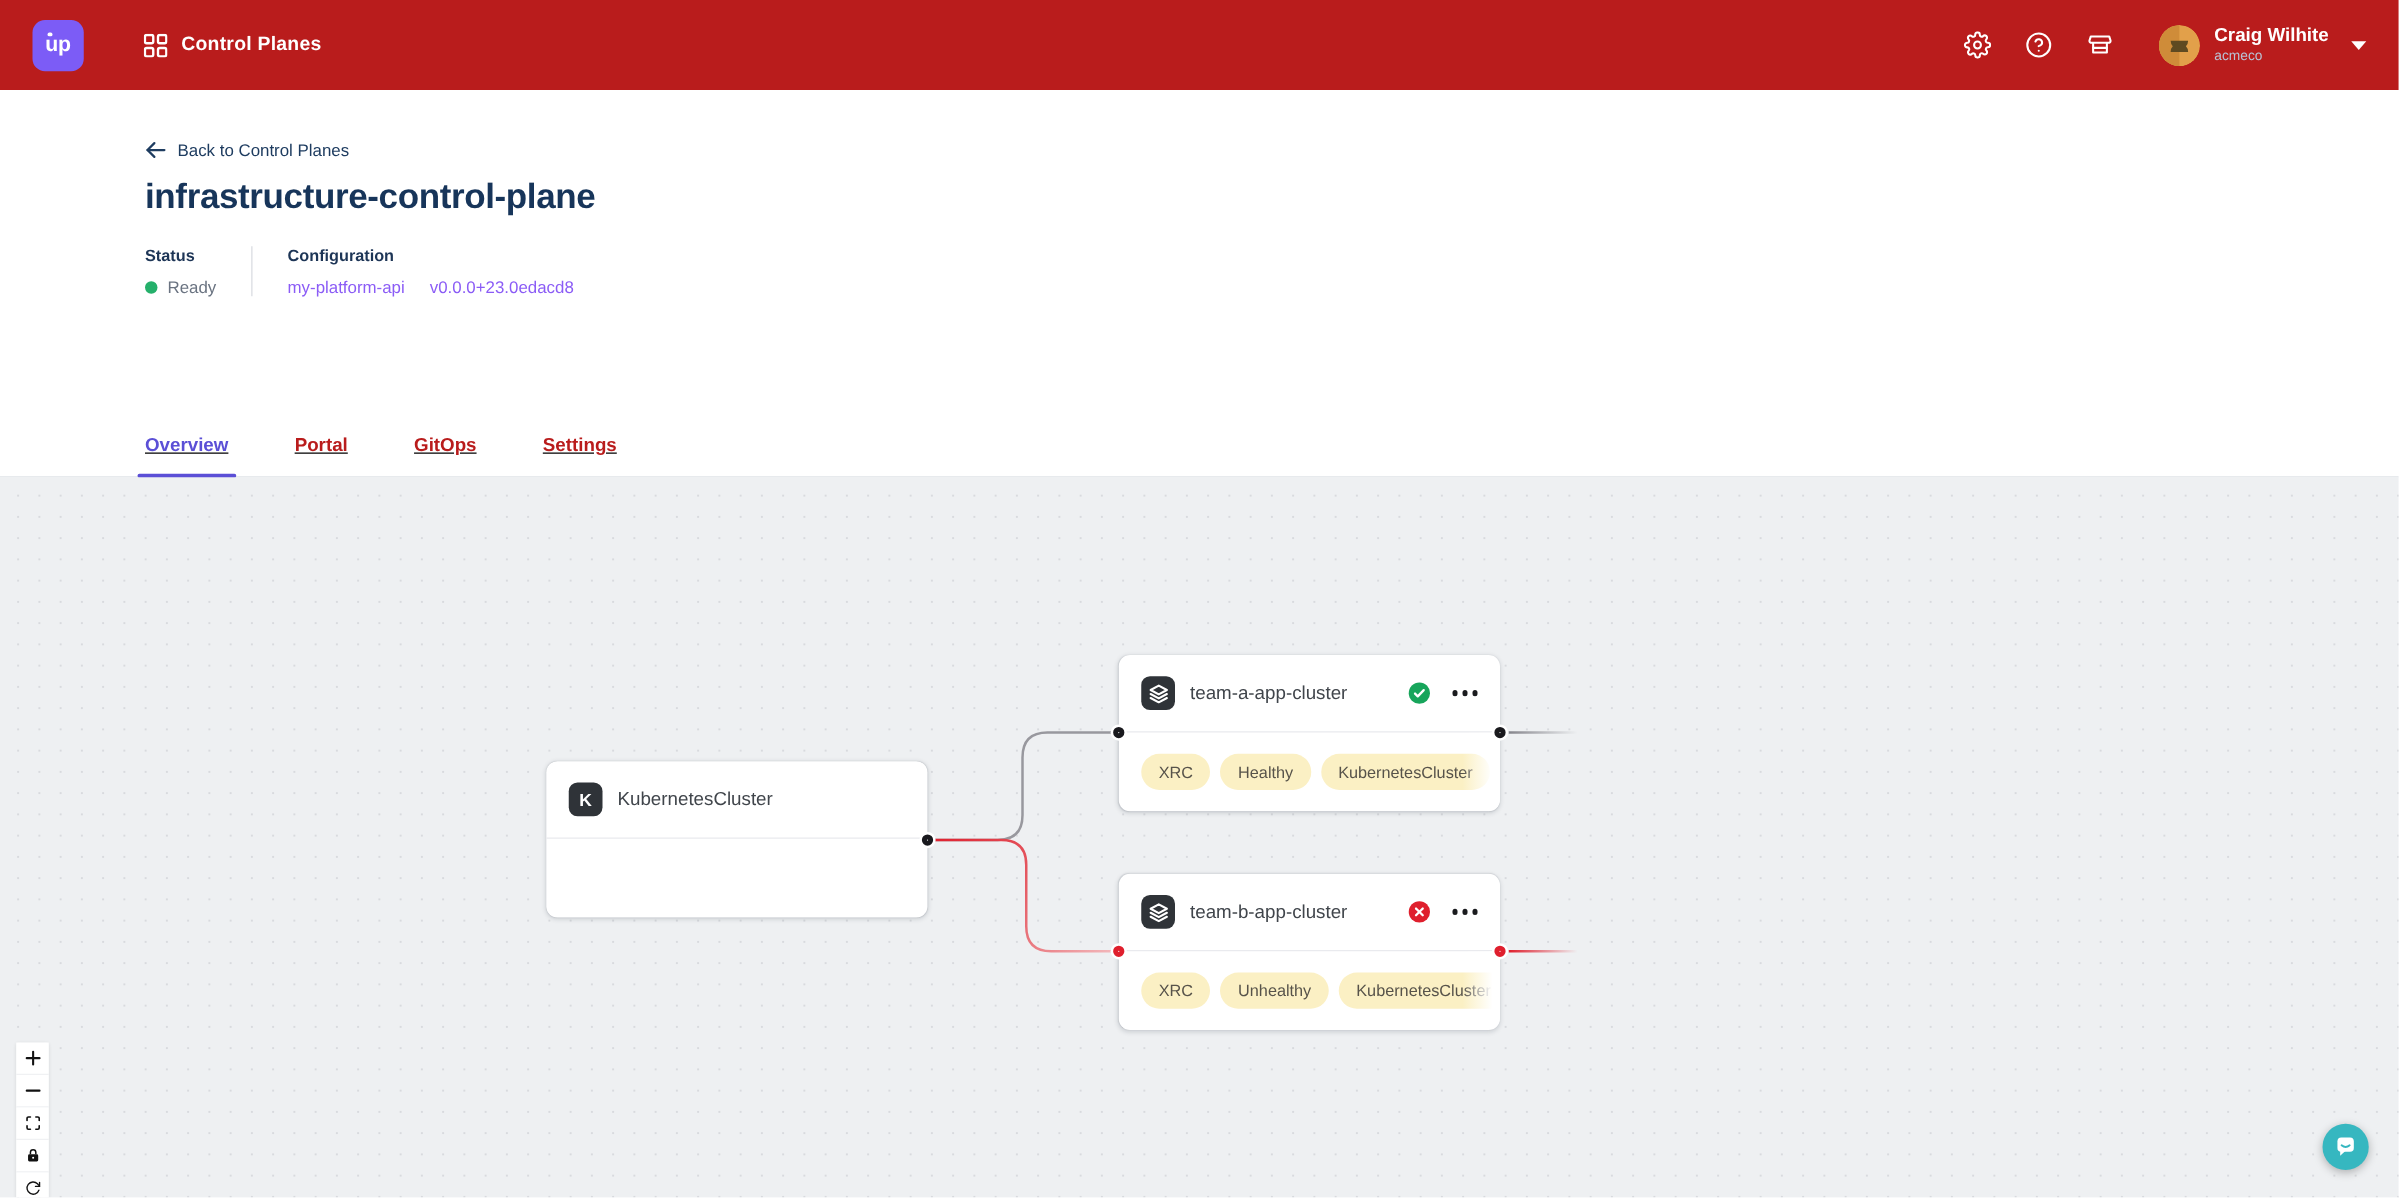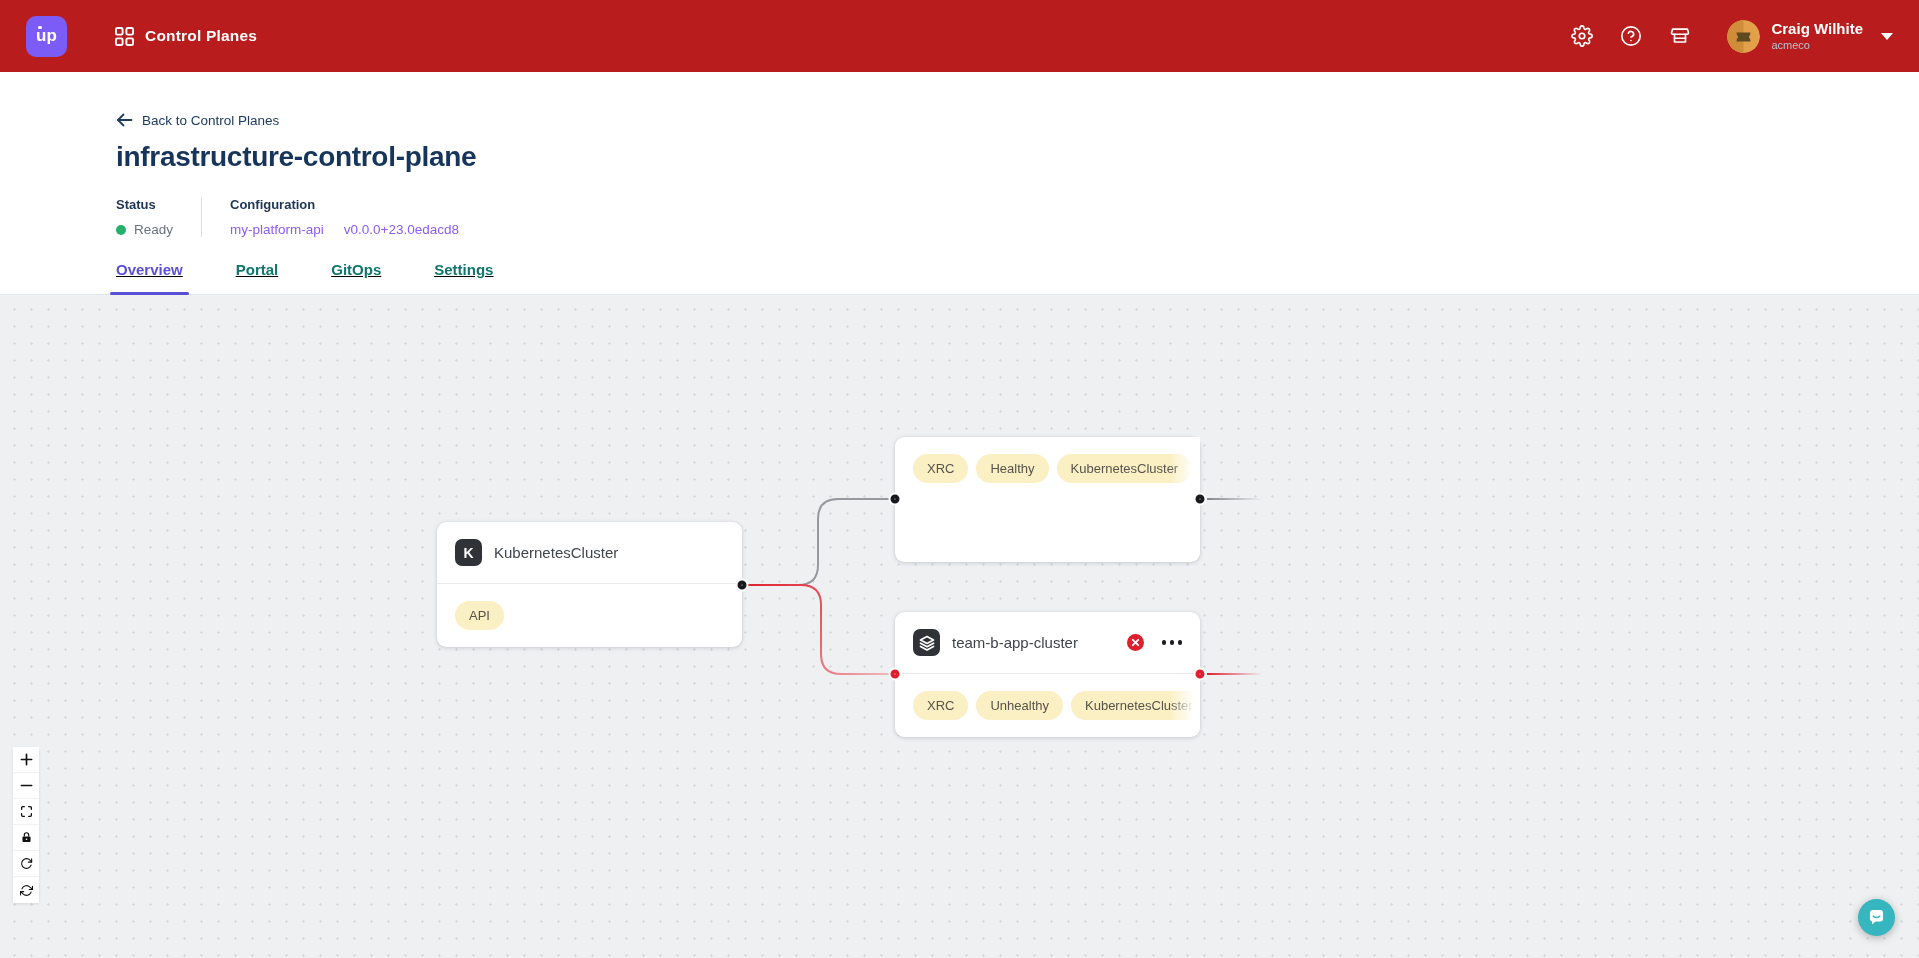--- a/index.html
+++ b/index.html
@@ -16,32 +16,32 @@
   .nav-spacer { flex:1; }
   .nav-icons { display:flex; align-items:center; gap:27px; }
   .nav-icon-btn { width:22px; height:22px; display:flex; align-items:center; justify-content:center; cursor:pointer; }
   .avatar { width:33px; height:33px; border-radius:50%; margin-left:36px; overflow:hidden; flex:none; cursor:pointer; }
   .user-block { margin-left:11px; line-height:1.1; cursor:pointer; }
   .user-name { color:#fff; font-weight:bold; font-size:15px; }
   .user-org { color:#b9c2d4; font-size:11px; margin-top:2px; }
   .chevron-down { margin-left:18px; width:0; height:0; border-left:6px solid transparent; border-right:6px solid transparent; border-top:7px solid #fff; cursor:pointer; }
 
   
-  .main-header { height:223px; flex:none; background:#fff; padding:40px 0 0 116px;
+  .main-header { height:310px; flex:none; background:#fff; padding:40px 0 0 116px;
                  display:flex; flex-direction:column; border-bottom:1px solid #e0e3e7; }
   .back-link { display:flex; align-items:center; gap:9px; color:#1e3c60; font-size:13.5px; cursor:pointer; width:max-content; }
   .page-title { margin-top:13px; font-size:28px; font-weight:bold; color:#17355a; letter-spacing:-.3px; }
   .meta-row { margin-top:24px; display:flex; align-items:stretch; }
   .meta-label { font-size:13px; font-weight:bold; color:#1d3556; }
   .meta-value-row { margin-top:10px; display:flex; align-items:center; gap:8px; font-size:13.5px; color:#6a7381; }
   .status-dot { width:10px; height:10px; border-radius:50%; background:#25b06b; }
   .meta-divider { width:1px; background:#d9dce1; margin:0 28px; }
   .config-values { margin-top:10px; display:flex; gap:20px; font-size:13.5px; color:#8b5cf6; }
   .tabs { margin-top:auto; display:flex;text-decoration:underline; }
-  .tab { position:relative; font-size:15px; font-weight:bold; color:#0f766e; padding-bottom:16px; margin-right:53px; cursor:pointer; }
+  .tab { position:relative; font-size:15px; font-weight:bold; color:#b91c1c; padding-bottom:16px; margin-right:53px; cursor:pointer; }
   .tab.active { color:#5b4fd6; }
   .tab.active::after { content:''; position:absolute; left:-6px; right:-6px; bottom:-1px; height:3px; border-radius:2px; background:#5b4fd6; }
 
   
   .canvas { position:relative; flex:1; background:#eef0f2;
             background-image:radial-gradient(circle, #d8dade 1.1px, transparent 1.2px);
             background-size:17px 17px; background-position:6px 6px; overflow:hidden; }
   .edges { position:absolute; left:0; top:0; z-index:1; }
 
   .node { position:absolute; width:305px; height:125px; background:#fff; border-radius:9px; z-index:2;
@@ -193,26 +193,43 @@
     <path d="M1207 379 L1262 379" fill="none" stroke="url(#gradRedStub)" stroke-width="2"></path>
   </svg>
 
   <div class="node" style="left:437px; top:227px;">
     <div class="node-top">
       <div class="nicon">
         <span>K</span>
       </div>
       <div class="ntitle">KubernetesCluster</div>
     </div>
-    <div class="node-bottom">
-      <span class="badge">API</span>
-    </div>
   </div>
 
   <div class="node" style="left:895px; top:142px;">
+    <div class="node-top">
+      <div class="nicon">
+        <svg width="16" height="16" viewBox="0 0 16 16" fill="none" stroke="#fff" stroke-width="1.7" stroke-linecap="round" stroke-linejoin="round">
+          <polygon points="8 1.5 14.5 5 8 8.5 1.5 5"></polygon>
+          <polyline points="1.5 8.2 8 11.7 14.5 8.2"></polyline>
+          <polyline points="1.5 11.4 8 14.9 14.5 11.4"></polyline>
+        </svg>
+      </div>
+      <div class="ntitle">team-a-app-cluster</div>
+      <div class="status-circle ok">
+        <svg width="11" height="11" viewBox="0 0 12 12" fill="none" stroke="#fff" stroke-width="2" stroke-linecap="round" stroke-linejoin="round">
+          <polyline points="2.2 6.4 4.6 8.8 9.8 3.4"></polyline>
+        </svg>
+      </div>
+      <div class="dots">
+          <i></i>
+          <i></i>
+          <i></i>
+        </div>
+    </div>
     <div class="node-bottom">
       <span class="badge">XRC</span>
       <span class="badge">Healthy</span>
       <span class="badge">KubernetesCluster</span>
       <span class="fade-right"></span>
     </div>
   </div>
 
   <div class="node" style="left:895px; top:317px;">
     <div class="node-top">

